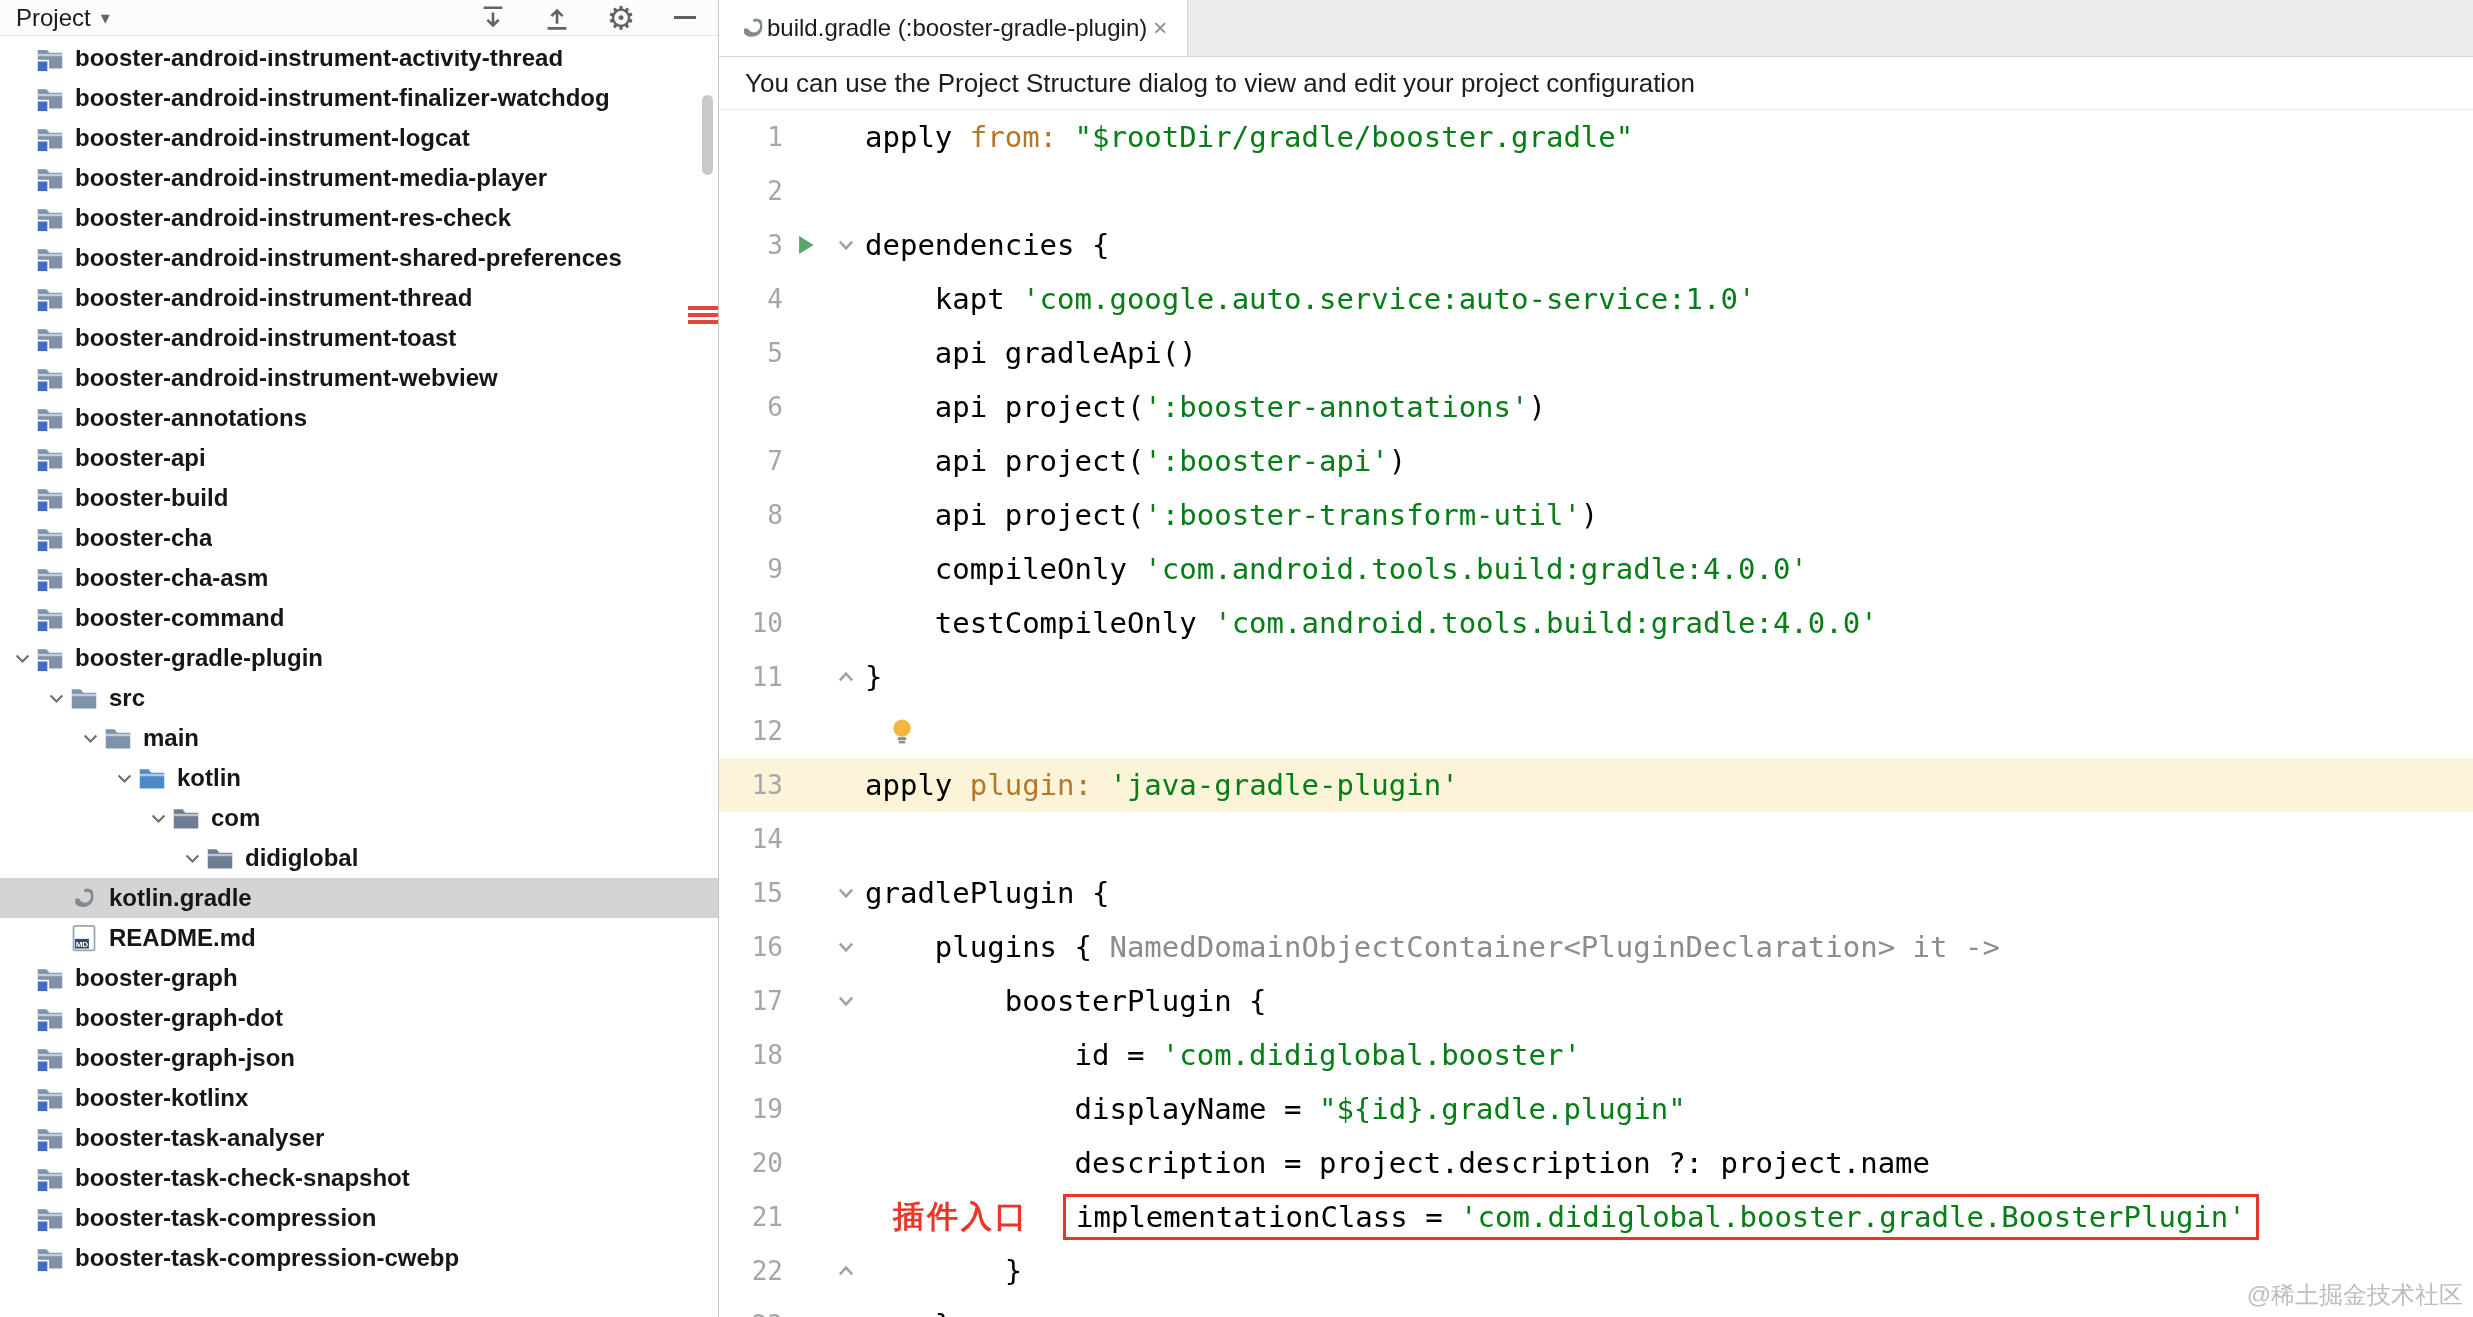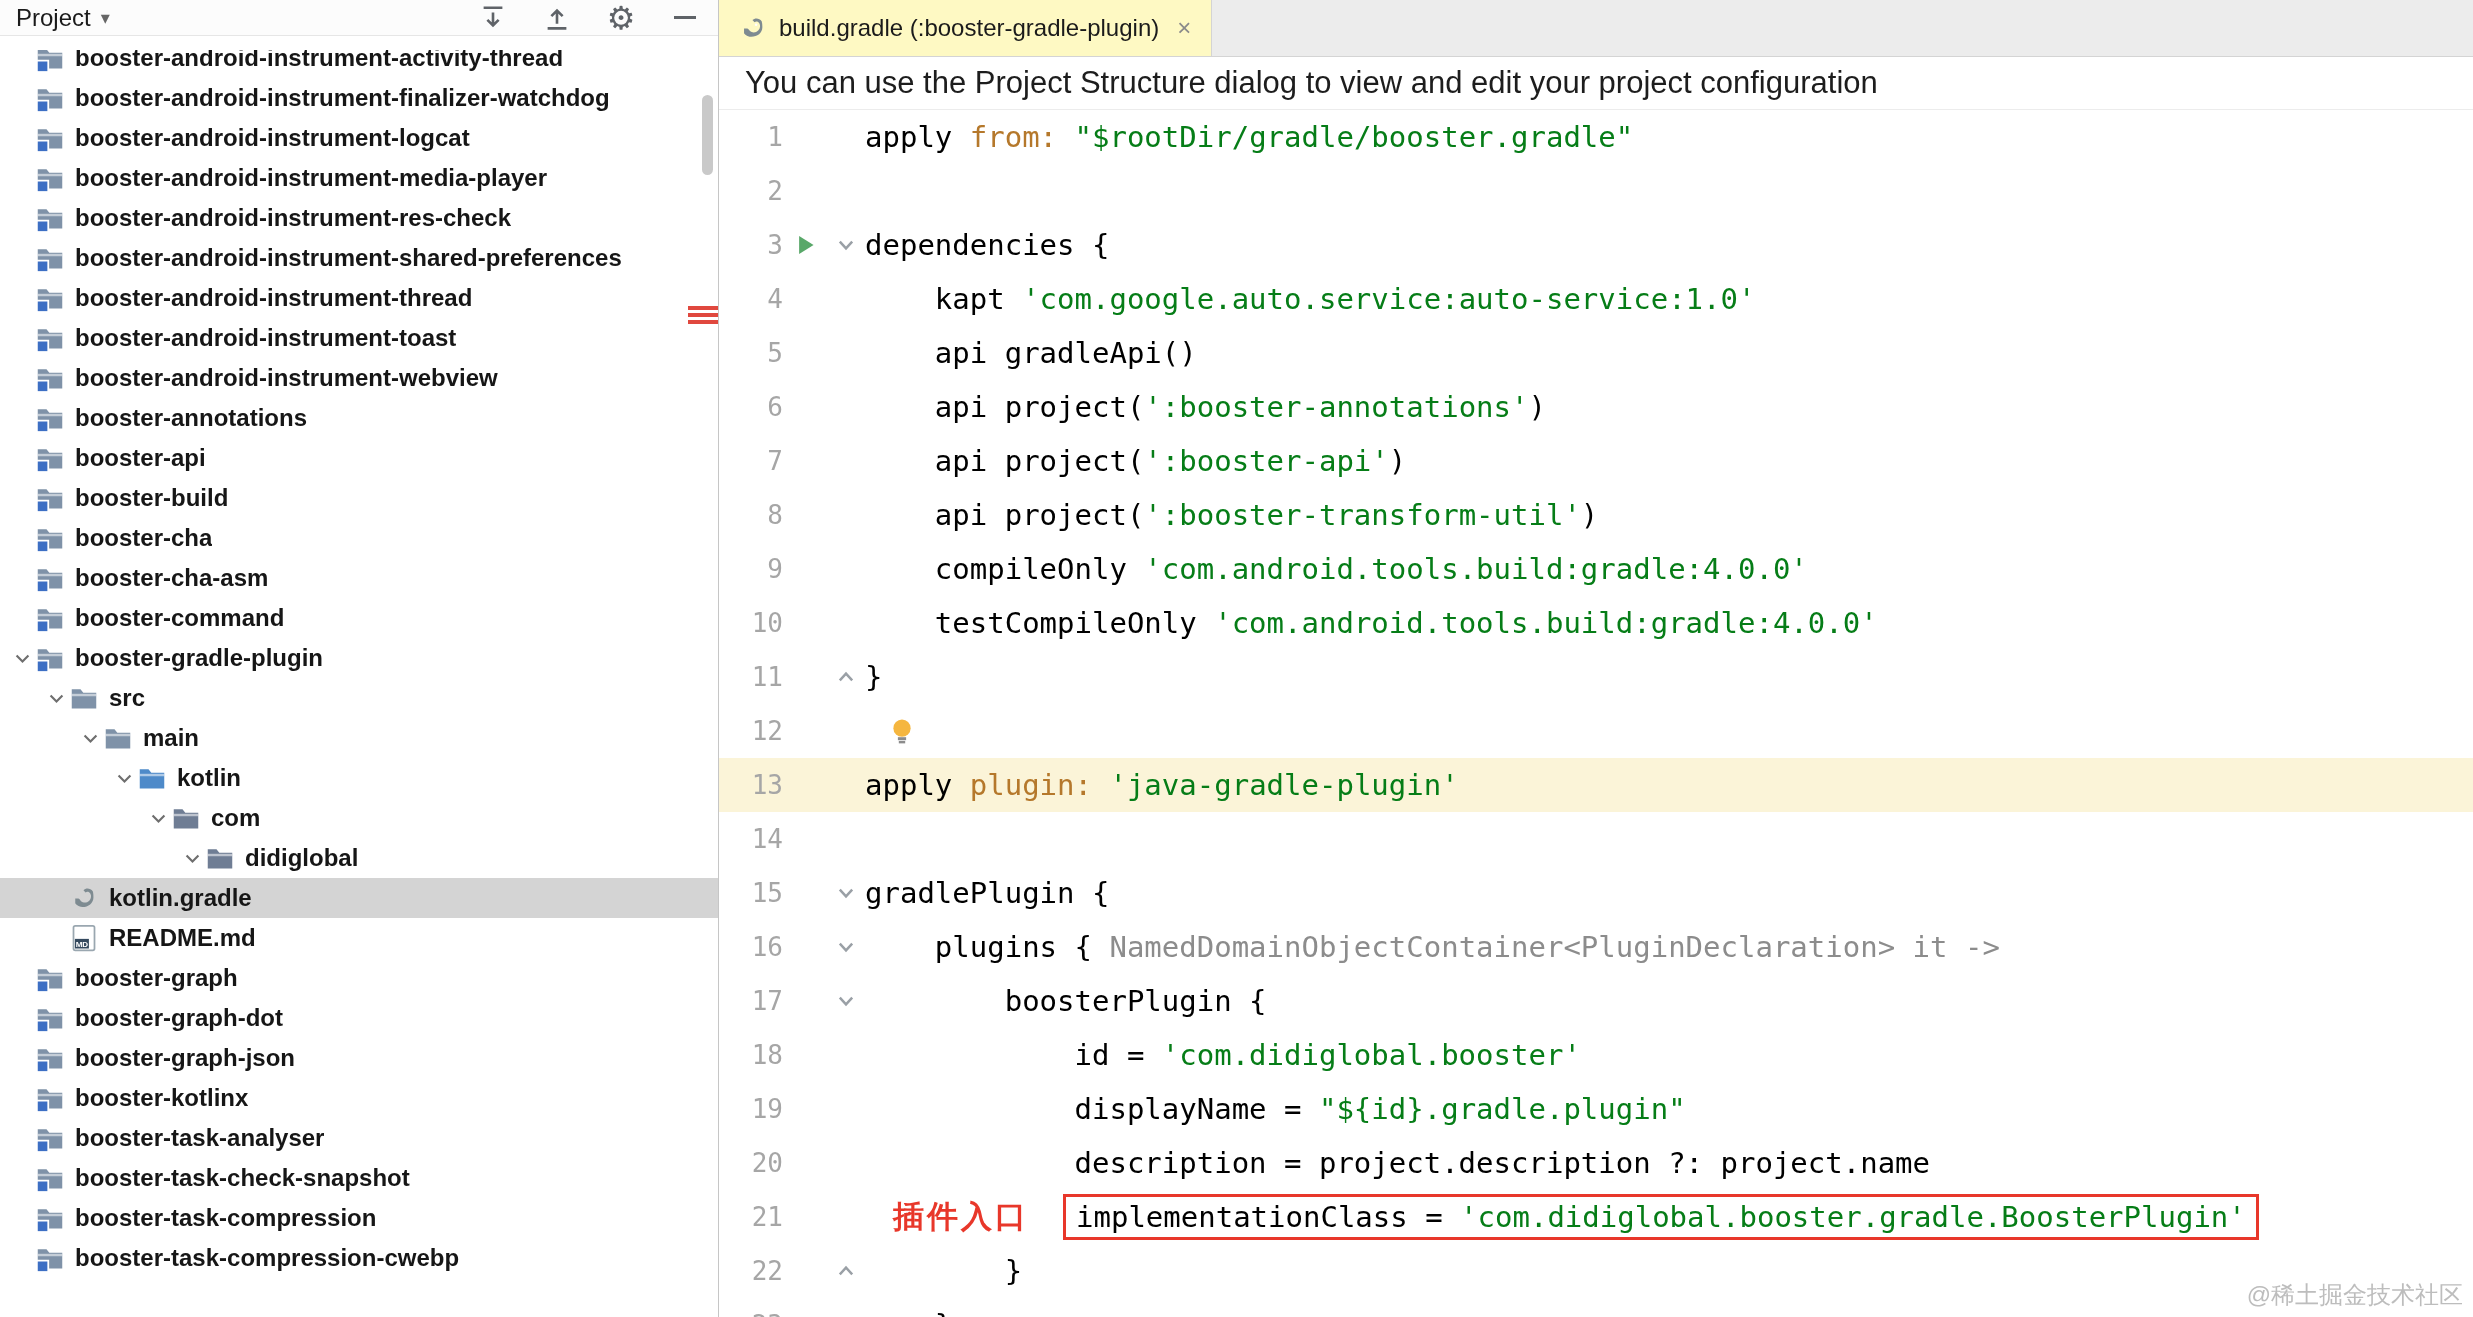--- a/index.html
+++ b/index.html
@@ -32,29 +32,29 @@
 
   .lp-scrollbar { position:absolute; right:5px; top:95px; width:11px; height:80px;
                   background:#C9C9C9; border-radius:6px; z-index:4; }
   .red-marks { position:absolute; left:688px; top:306px; z-index:5; }
   .red-marks i { display:block; width:30px; height:4px; background:#E0483E; margin-bottom:3px; }
 
   
   .editor-panel { flex:1; height:100%; display:flex; flex-direction:column; background:#fff; overflow:hidden; }
   .tab-bar { height:57px; flex:none; background:#ECECEC; border-bottom:1px solid #D4D4D4;
              display:flex; align-items:stretch; }
-  .tab { display:flex; align-items:center; gap:12px; padding:0 20px; background:#fef9c3;
+  .tab { display:flex; align-items:center; gap:0; padding:0 20px; background:#ffffff;
          border-right:1px solid #D4D4D4; cursor:pointer; }
   .tab-icon { width:28px; height:28px; display:inline-flex; }
   .tab-icon svg { width:100%; height:100%; }
   .tab-title { font-size:24px; color:#1B1B1B; }
   .tab-close { font-size:24px; color:#8A8A8A; margin-left:6px; cursor:pointer; }
 
   .banner { height:53px; flex:none; display:flex; align-items:center; padding-left:26px;
-            background:#FFFFFF; border-bottom:1px solid #ECECEC; font-size:31px; color:#1D1D1D; }
+            background:#FFFFFF; border-bottom:1px solid #ECECEC; font-size:26px; color:#1D1D1D; }
 
   .code { flex:1; overflow:hidden; position:relative; }
   .code-line { height:54px; display:flex; align-items:center; }
   .code-line.current { background:var(--current-line-bg); }
   .ln { width:64px; flex:none; text-align:right; color:#A6A6A6; font-size:26px;
         font-family:"DejaVu Sans Mono","Liberation Mono",monospace; }
   .gut { width:82px; flex:none; position:relative; height:100%; }
   .run-arrow { position:absolute; left:12px; top:50%; transform:translateY(-50%); width:22px; height:22px; cursor:pointer; }
   .fold { position:absolute; right:8px; top:50%; transform:translateY(-50%); width:22px; height:22px; cursor:pointer; }
   .code-text { display:flex; align-items:center; white-space:pre;

